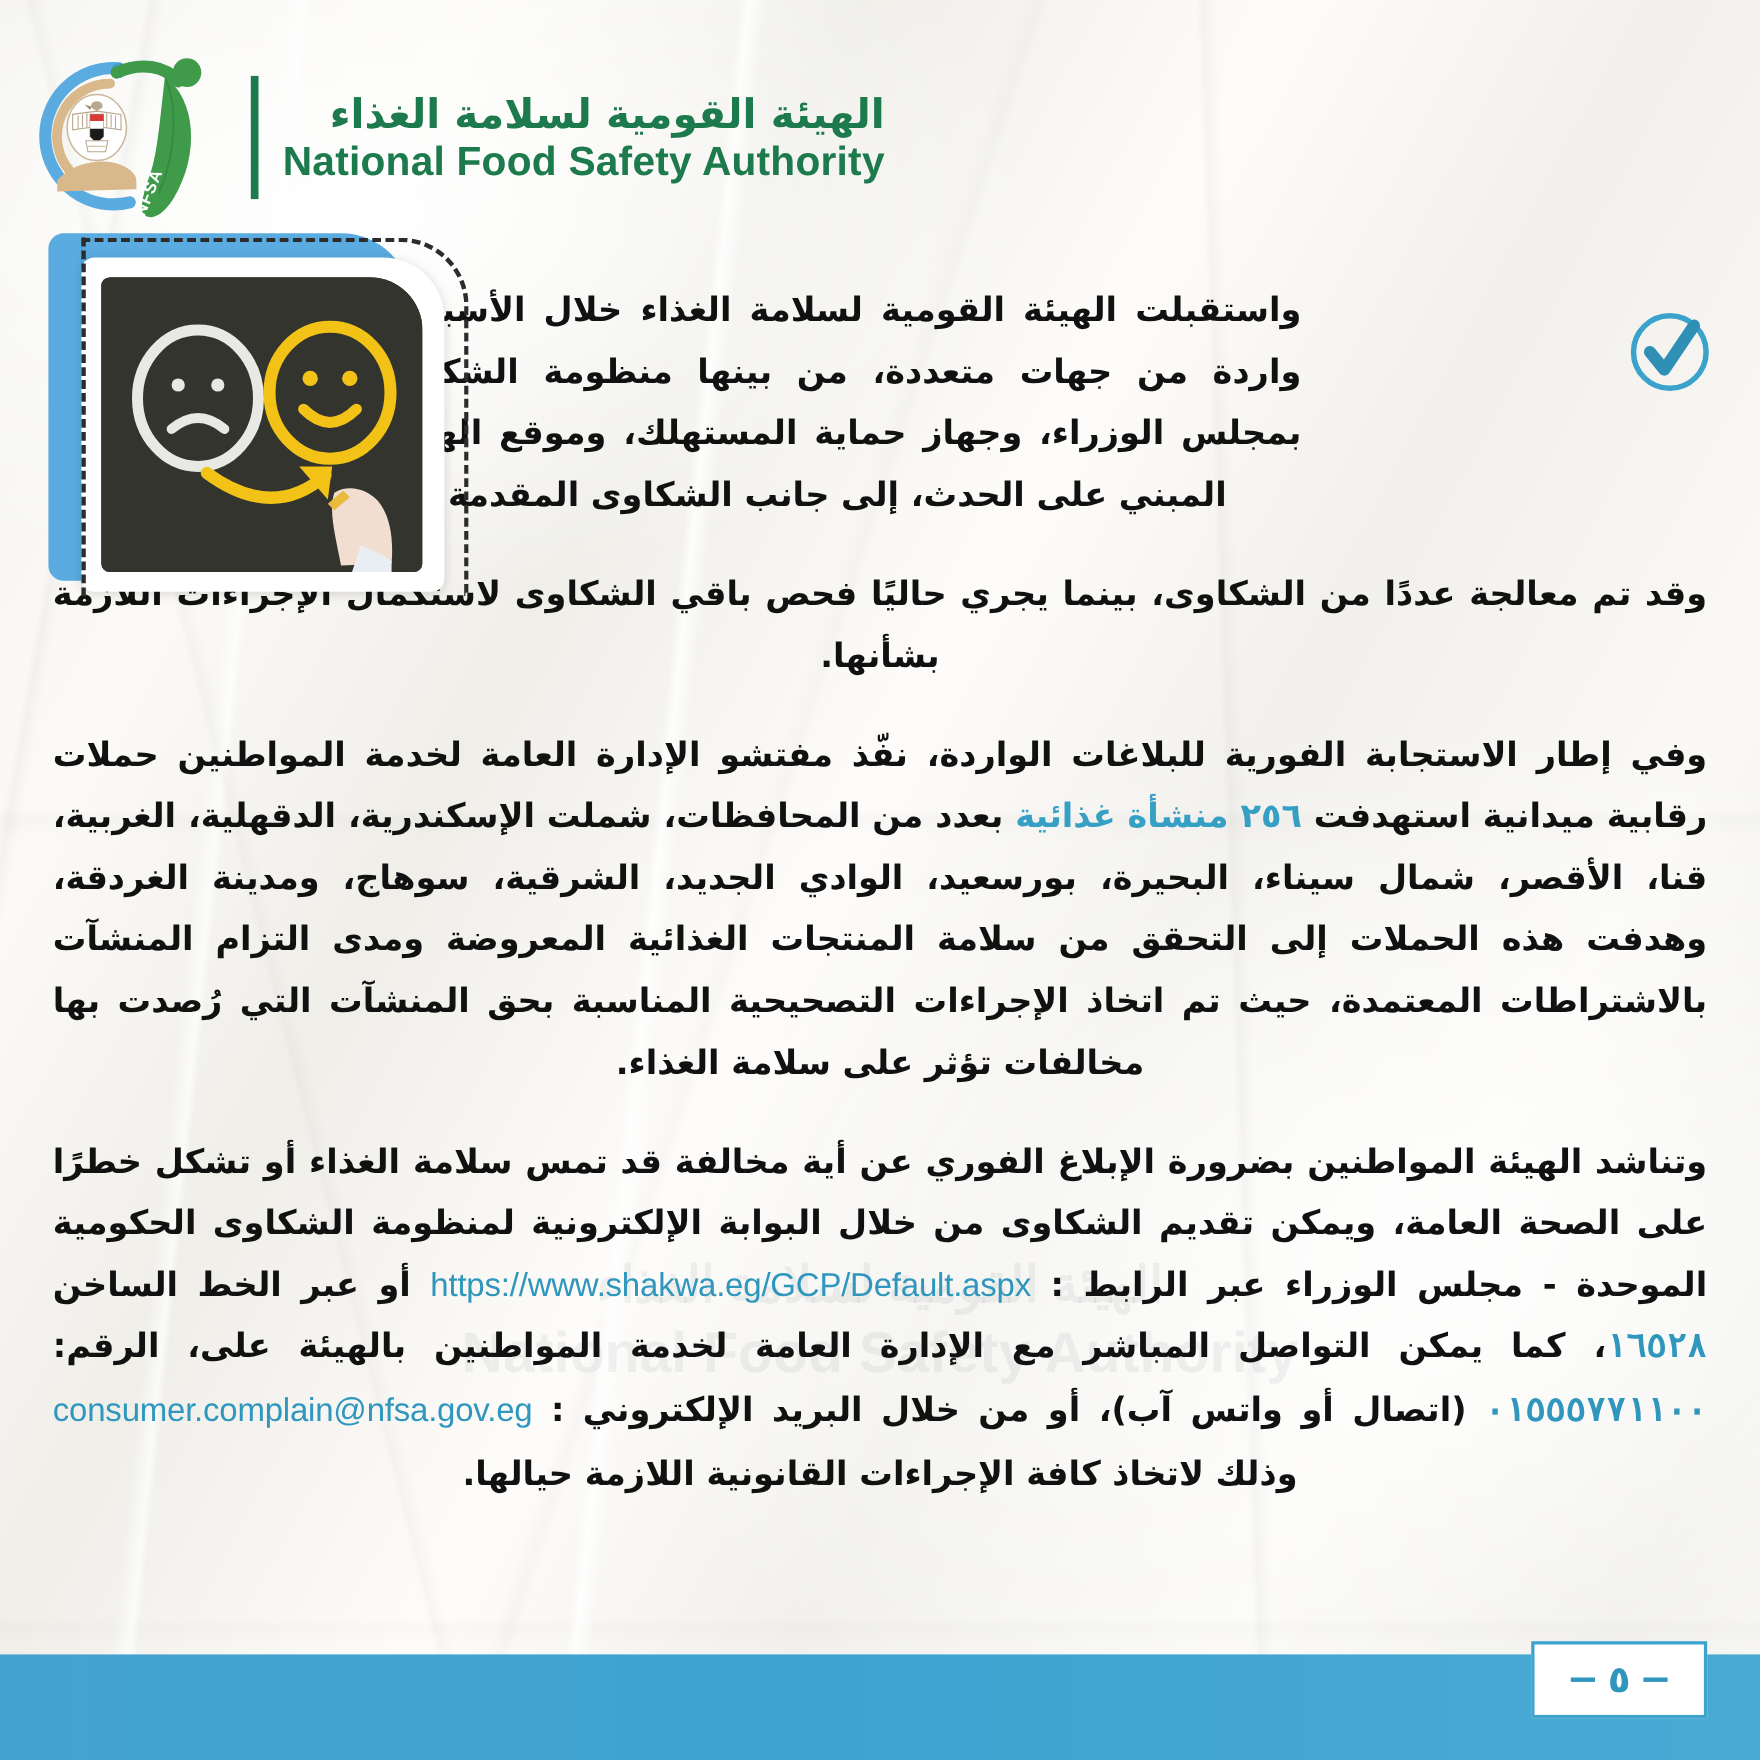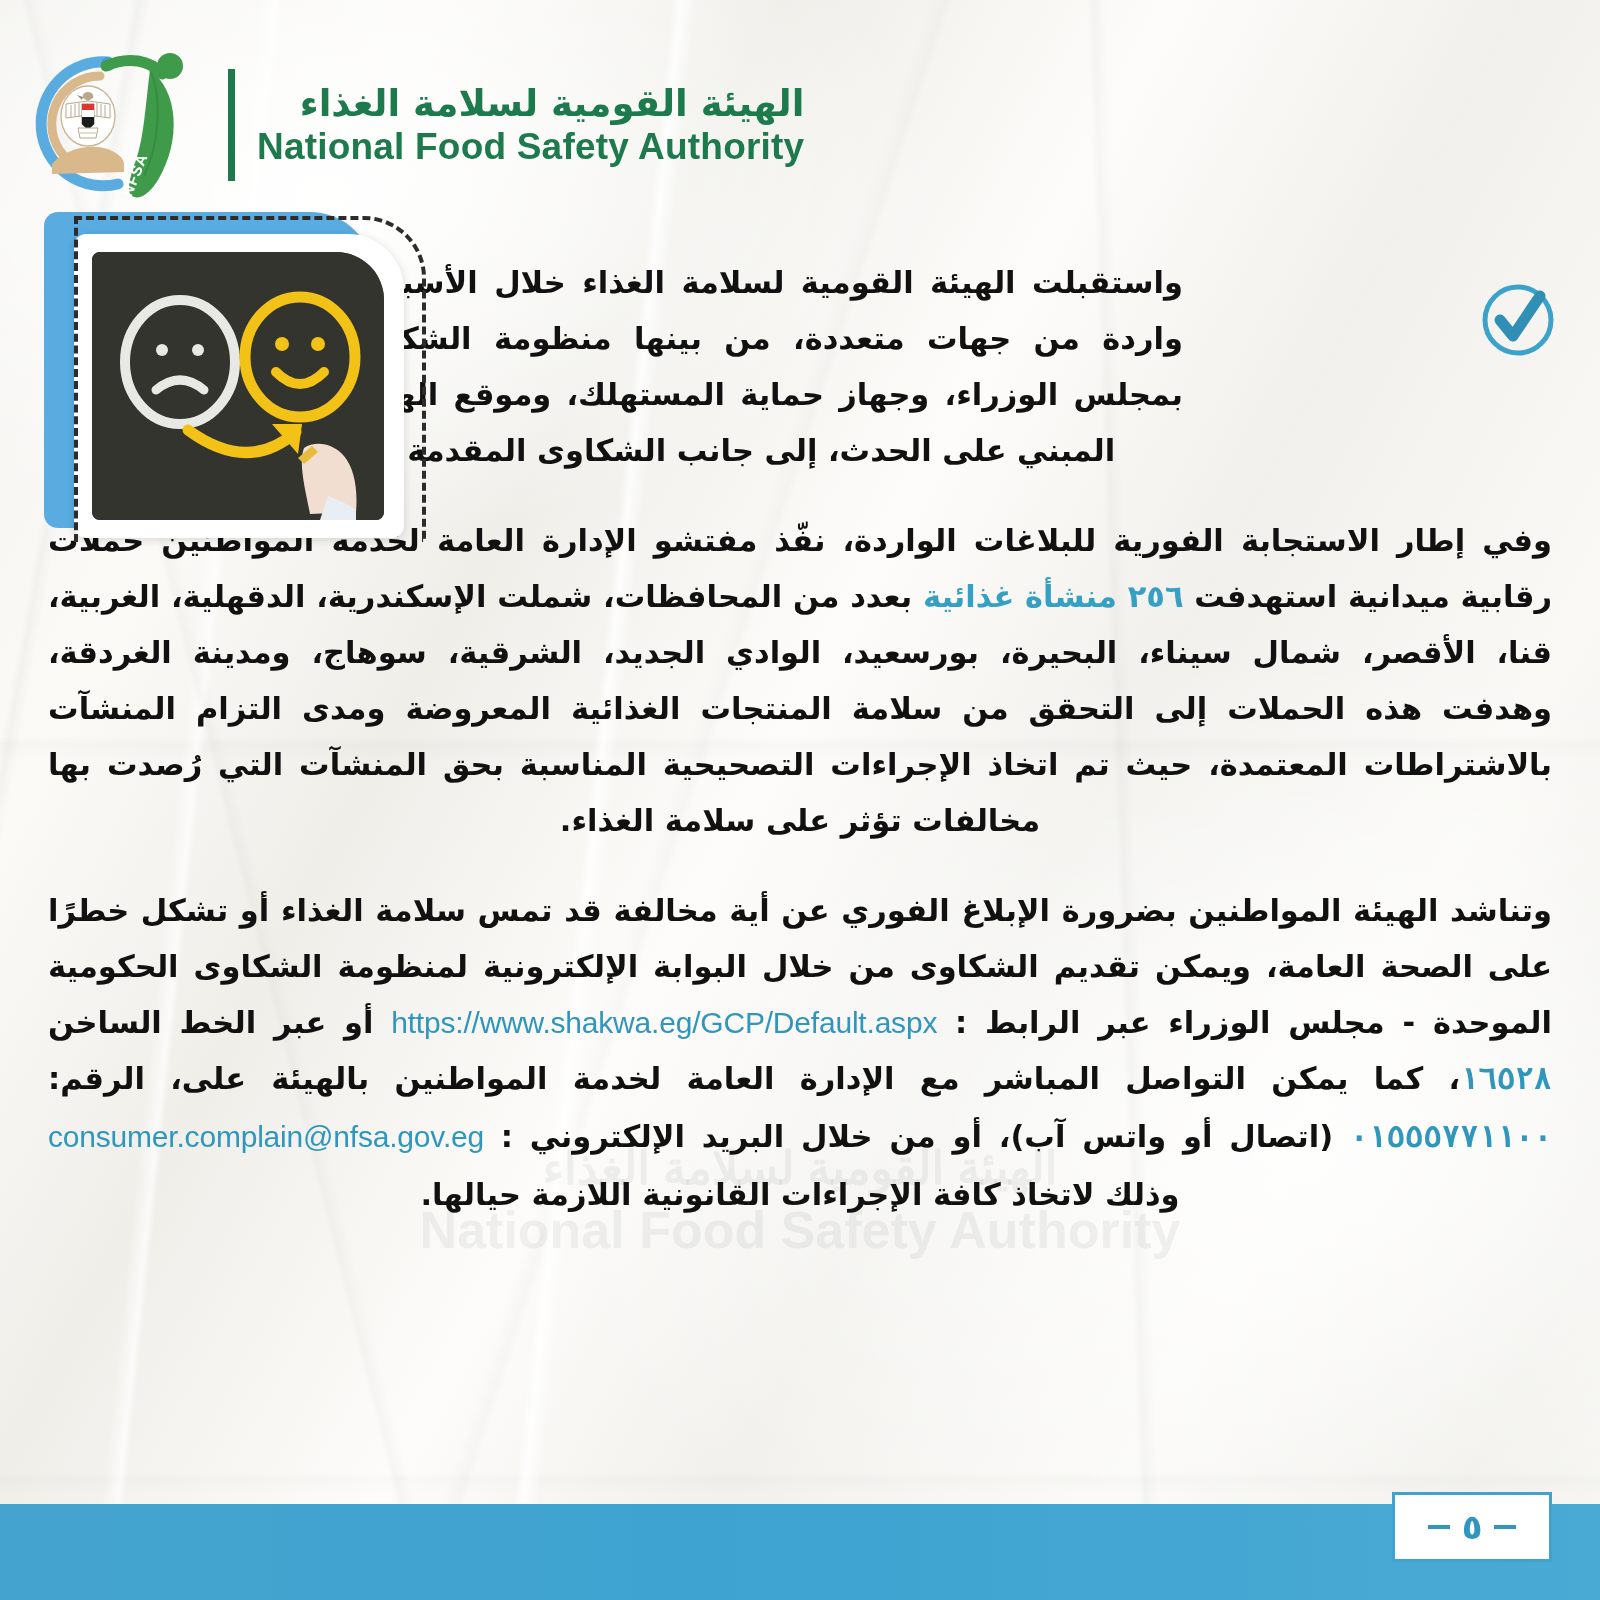--- a/index.html
+++ b/index.html
@@ -293,20 +293,21 @@
 
   <svg class="check-badge" viewBox="0 0 80 80" aria-hidden="true">
     <circle cx="40" cy="40" r="33" fill="none" stroke="#3ba3cb" stroke-width="5"></circle>
     <path d="M22 40 L35 56 L62 16" fill="none" stroke="#2f8fb4" stroke-width="11" stroke-linecap="round" stroke-linejoin="round"></path>
   </svg>
 
   <div class="body">
 
     <p class="para p1"><span>واستقبلت الهيئة القومية لسلامة الغذاء خلال الأسبوع الماضي </span><span class="hl">١٥٨ شكوى</span><span> واردة من جهات متعددة، من بينها منظومة الشكاوى الحكومية الموحدة بمجلس الوزراء، وجهاز حماية المستهلك، وموقع الهيئة الإلكتروني والترصد المبني على الحدث، إلى جانب الشكاوى المقدمة مباشرة إلى الهيئة.</span></p>
 
+    <p class="para">وقد تم معالجة عددًا من الشكاوى، بينما يجري حاليًا فحص باقي الشكاوى لاستكمال الإجراءات اللازمة بشأنها.</p>
 
     <p class="para"><span>وفي إطار الاستجابة الفورية للبلاغات الواردة، نفّذ مفتشو الإدارة العامة لخدمة المواطنين حملات رقابية ميدانية استهدفت </span><span class="hl">٢٥٦ منشأة غذائية</span><span> بعدد من المحافظات، شملت الإسكندرية، الدقهلية، الغربية، قنا، الأقصر، شمال سيناء، البحيرة، بورسعيد، الوادي الجديد، الشرقية، سوهاج، ومدينة الغردقة، وهدفت هذه الحملات إلى التحقق من سلامة المنتجات الغذائية المعروضة ومدى التزام المنشآت بالاشتراطات المعتمدة، حيث تم اتخاذ الإجراءات التصحيحية المناسبة بحق المنشآت التي رُصدت بها مخالفات تؤثر على سلامة الغذاء.</span></p>
 
     <p class="para"><span>وتناشد الهيئة المواطنين بضرورة الإبلاغ الفوري عن أية مخالفة قد تمس سلامة الغذاء أو تشكل خطرًا على الصحة العامة، ويمكن تقديم الشكاوى من خلال البوابة الإلكترونية لمنظومة الشكاوى الحكومية الموحدة - مجلس الوزراء عبر الرابط : </span><span class="link">https://www.shakwa.eg/GCP/Default.aspx</span><span> أو عبر الخط الساخن </span><span class="num">١٦٥٢٨</span><span>، كما يمكن التواصل المباشر مع الإدارة العامة لخدمة المواطنين بالهيئة على، الرقم: </span><span class="num">٠١٥٥٥٧٧١١٠٠</span><span> (اتصال أو واتس آب)، أو من خلال البريد الإلكتروني : </span><span class="link">consumer.complain@nfsa.gov.eg</span><span> وذلك لاتخاذ كافة الإجراءات القانونية اللازمة حيالها.</span></p>
 
   </div>
 
   <div class="footer-bar"></div>
   <div class="page-badge">
     <span class="dash"></span>

